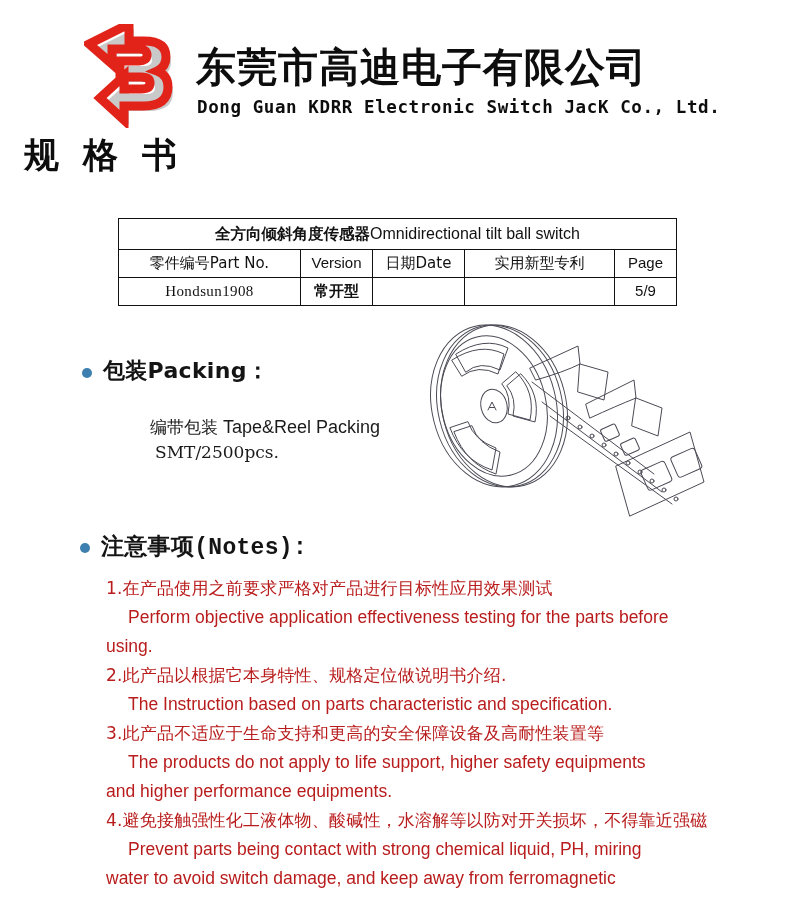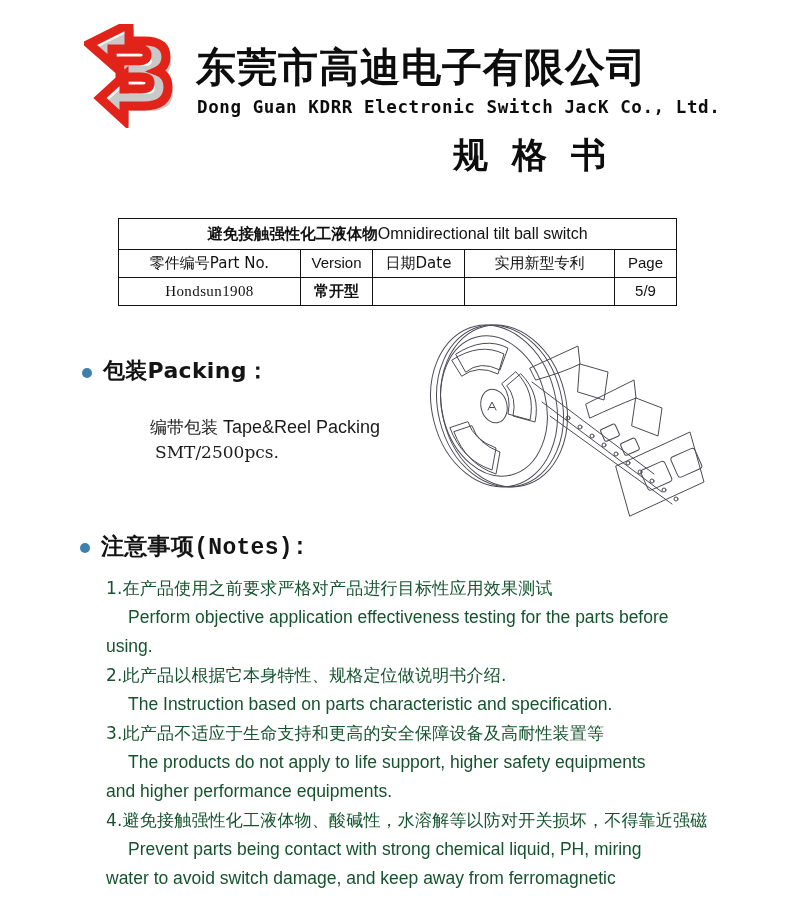--- a/index.html
+++ b/index.html
@@ -50,21 +50,21 @@
     letter-spacing: 0.6px;
     color: #0d0d0d;
     white-space: nowrap;
   }
 
   
   .doc-title {
     position: absolute;
     left: 0; top: 132px;
     width: 630px;
-    text-align: right;
+    text-align: left;
     font-family: "DejaVu Sans", "Liberation Sans", sans-serif;
     font-size: 35px;
     font-weight: 700;
     letter-spacing: 24px;
     text-indent: 24px;
     color: #0d0d0d;
   }
 
   
   .spec-table {
@@ -170,21 +170,21 @@
 
   
   .notes {
     position: absolute;
     left: 106px; top: 574px;
     width: 620px;
   }
   .note-line {
     font-size: 17.5px;
     line-height: 29px;
-    color: #14532d;
+    color: #b91c1c;
     white-space: nowrap;
   }
   .note-line.cn {
     font-family: "DejaVu Sans", "Liberation Sans", sans-serif;
     font-size: 17px;
     letter-spacing: 0.2px;
   }
   .note-line.en {
     font-family: "Liberation Sans", sans-serif;
     font-size: 17.5px;
@@ -218,21 +218,21 @@
   <colgroup>
     <col style="width:182px">
     <col style="width:72px">
     <col style="width:92px">
     <col style="width:150px">
     <col style="width:62px">
   </colgroup>
   <tbody>
     <tr>
       <td class="spec-title-cell" colspan="5">
-        <span class="spec-title-cn">避免接触强性化工液体物</span><span class="spec-title-en">Omnidirectional tilt ball switch</span>
+        <span class="spec-title-cn">全方向倾斜角度传感器</span><span class="spec-title-en">Omnidirectional tilt ball switch</span>
       </td>
     </tr>
     <tr>
       <td class="cell-cn">零件编号Part No.</td>
       <td>Version</td>
       <td class="cell-cn">日期Date</td>
       <td class="cell-cn">实用新型专利</td>
       <td>Page</td>
     </tr>
     <tr>

